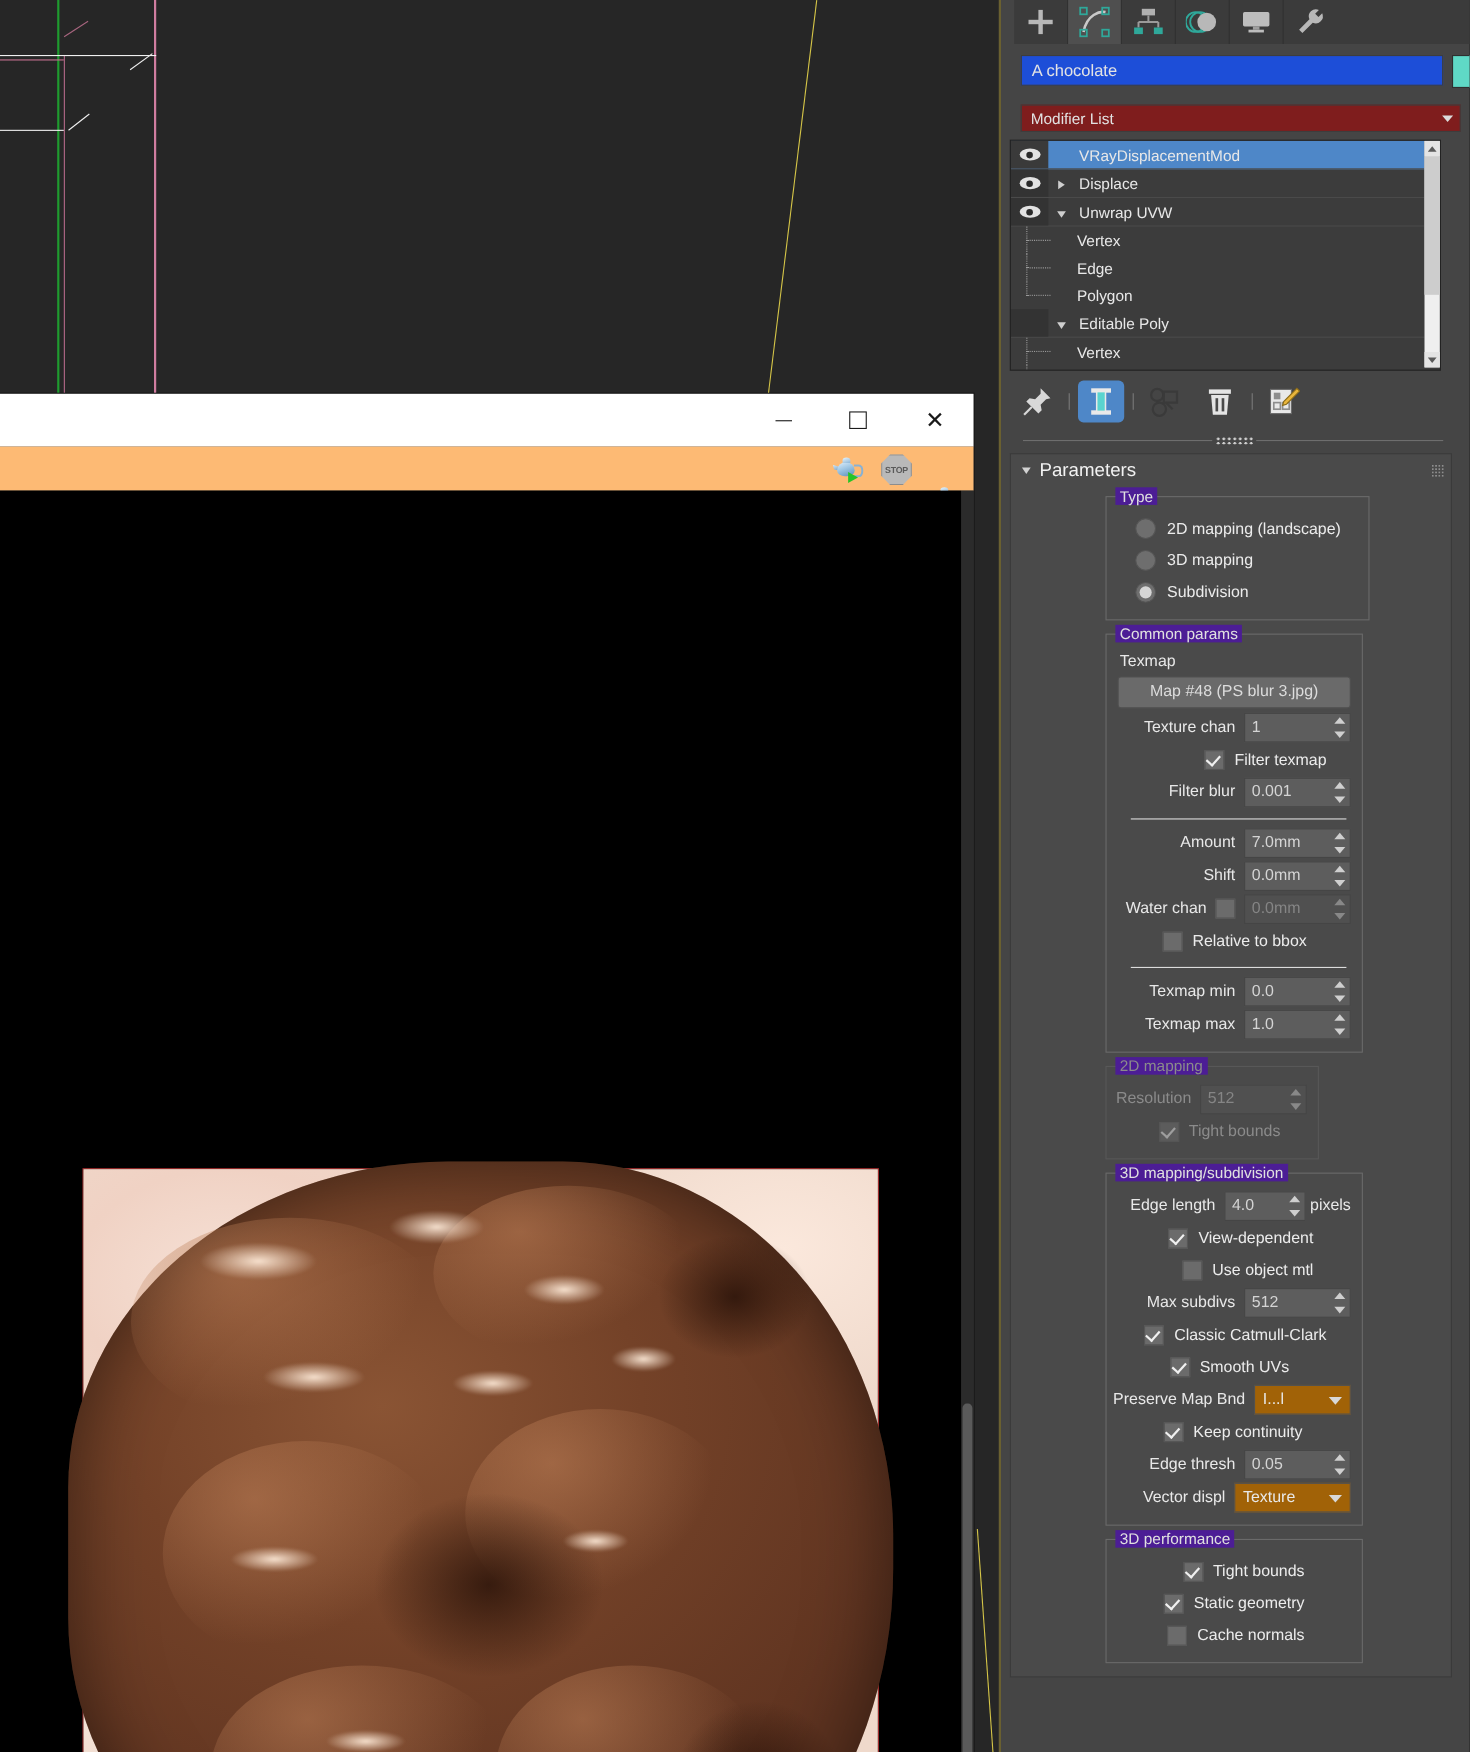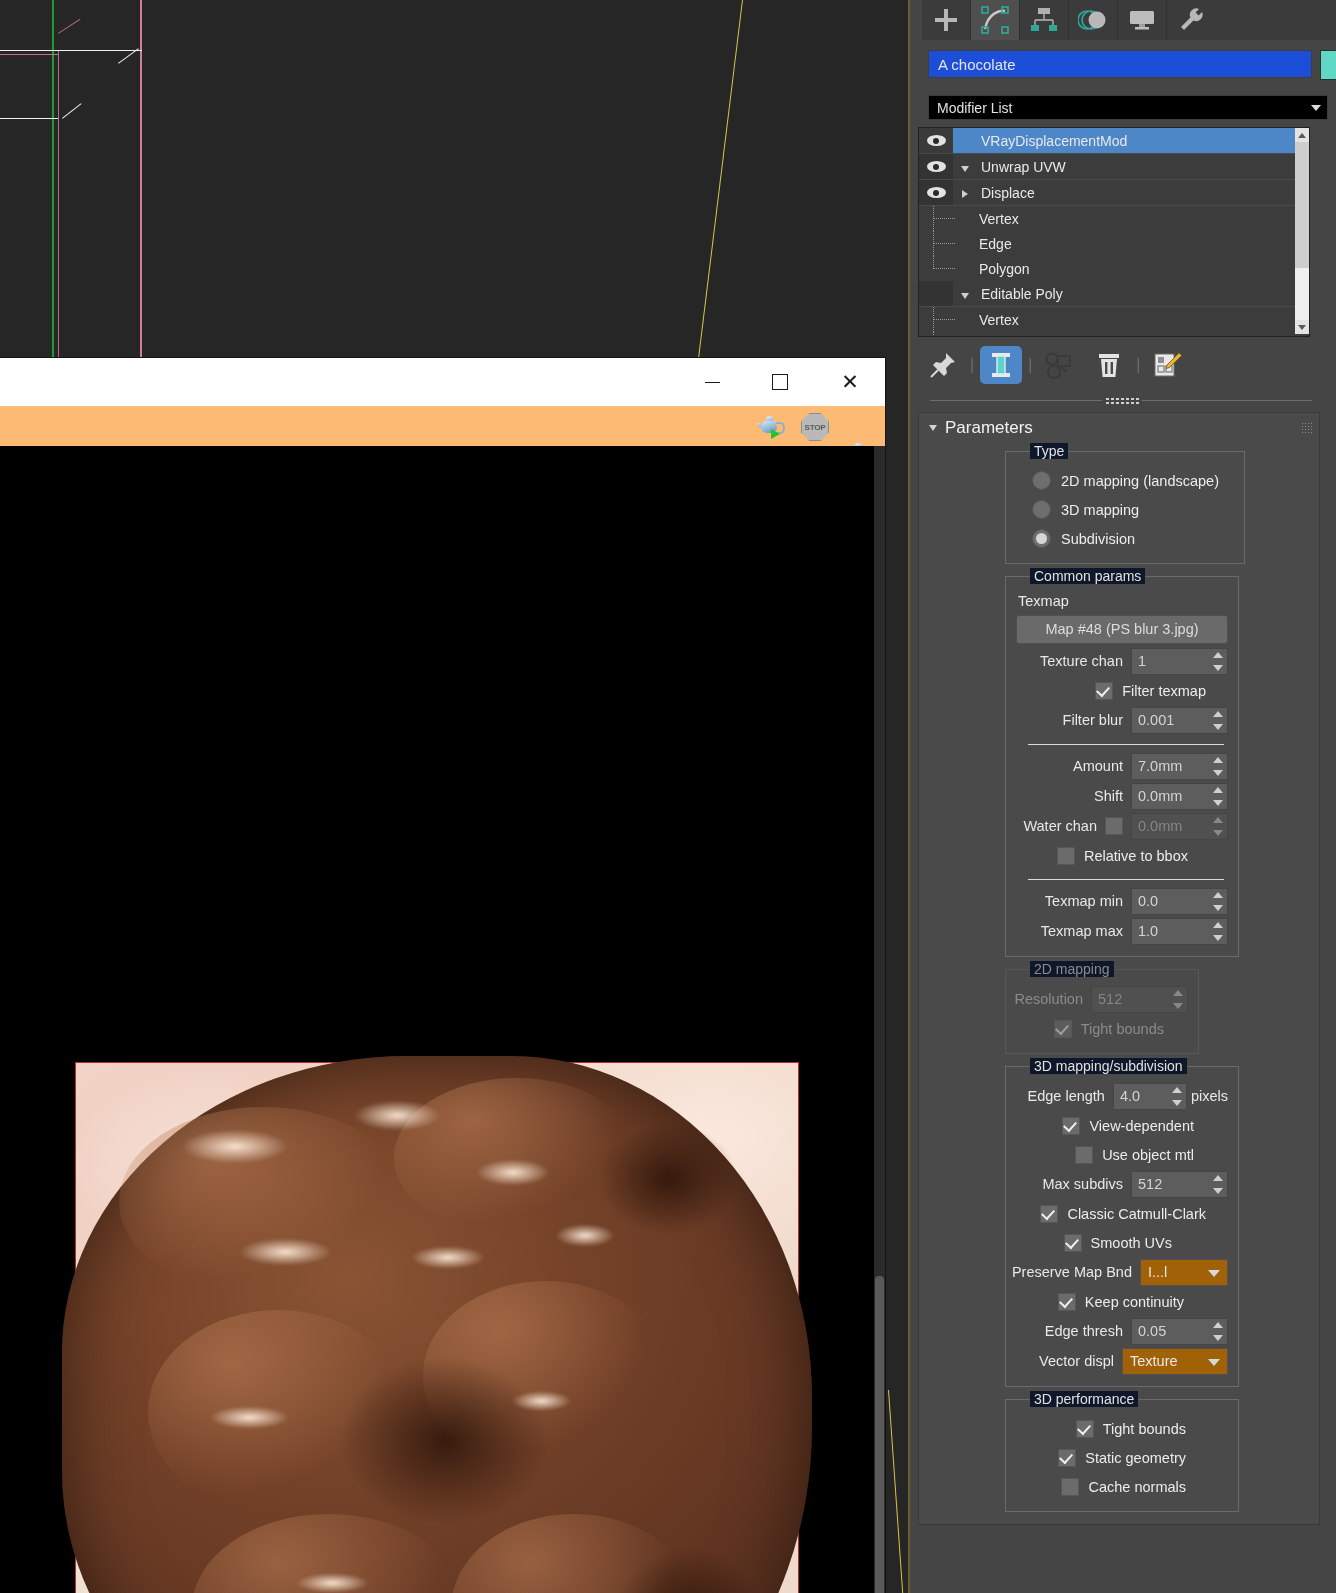--- a/index.html
+++ b/index.html
@@ -65,21 +65,21 @@
 
   #cp-tabs{position:absolute;left:12px;top:0;width:416px;height:40px;background:#3b3b3b;display:flex;align-items:center;}
   .cp-tab{width:48px;height:40px;display:flex;align-items:center;justify-content:center;position:relative;cursor:default;}
   .cp-tab.active{background:#4f4f4f;}
   .cp-tab + .cp-tab{border-left:1px solid #313131;}
 
   #cp-namebar{position:absolute;left:18px;top:50px;width:1300px;height:28px;}
   #name-field{position:absolute;left:0;top:0;width:384px;height:28px;background:#1d4ed8;border:1px solid #3d3d3d;color:#e4e4e4;font-size:15px;line-height:27px;padding-left:9px;box-sizing:border-box;}
   #color-swatch{position:absolute;left:392px;top:0;width:26px;height:28px;background:#5fd9c6;border:1px solid #2f2f2f;}
 
-  #modifier-list-btn{position:absolute;left:18px;top:95px;width:400px;height:25px;background:#000000;border:1px solid #3d3d3d;color:#e2e2e2;font-size:14px;line-height:24px;padding-left:8px;box-sizing:border-box;cursor:default;}
+  #modifier-list-btn{position:absolute;left:18px;top:95px;width:400px;height:25px;background:#7f1d1d;border:1px solid #3d3d3d;color:#e2e2e2;font-size:14px;line-height:24px;padding-left:8px;box-sizing:border-box;cursor:default;}
   #ml-arrow{position:absolute;right:6px;top:9px;width:0;height:0;border-left:5px solid transparent;border-right:5px solid transparent;border-top:6px solid #dcdcdc;}
 
   #mod-stack{position:absolute;left:918px;top:127px;width:390px;height:208px;background:#3c3c3c;border:1px solid #222;overflow:hidden;}
   .stack-row{position:relative;height:25px;display:flex;align-items:center;color:#e8e8e8;font-size:14px;cursor:default;border-bottom:1px solid #4a4a4a;}
   .stack-row.selected{background:#4e87c8;}
   .eye-cell{width:34px;height:25px;display:flex;align-items:center;justify-content:center;background:#333;}
   .stack-row.selected .eye-cell{background:#3a3a3a;}
   .eye{width:19px;height:11px;border-radius:50%;background:#e2e2e2;position:relative;}
   .eye:after{content:"";position:absolute;left:6.5px;top:2.5px;width:6px;height:6px;border-radius:50%;background:#2a2a2a;}
   .tri-cell{width:24px;text-align:center;}
@@ -111,21 +111,21 @@
 
   #params-rollout{position:absolute;left:918px;top:412px;width:400px;min-height:60px;background:#4a4a4a;border:1px solid #3a3a3a;}
   #params-head{position:relative;height:30px;display:flex;align-items:center;padding-left:10px;cursor:default;}
   #params-head .tri-d{border-top-color:#d2d2d2;}
   #params-title{font-size:17px;padding-left:8px;color:#f2f2f2;}
   #params-grip{position:absolute;right:6px;top:9px;width:12px;height:12px;
      background-image:radial-gradient(#8e8e8e 40%, transparent 41%);background-size:3px 3px;}
 
   
   .grp{position:relative;margin:8px 12px 12px 86px;border:1px solid #6a6a6a;padding:14px 10px 10px 10px;}
-  .grp > .grp-title{position:absolute;top:-9px;left:24px;background:#0f172a;padding:0 4px;font-size:14px;color:#e0e0e0;}
+  .grp > .grp-title{position:absolute;top:-9px;left:8px;background:#4c1d95;padding:0 4px;font-size:14px;color:#e0e0e0;}
   .grp.dim{border-color:#585858;}
   .grp.dim > .grp-title{color:#8b8b8b;}
 
   .radio-row{display:flex;align-items:center;height:29px;padding-left:16px;}
   .radio{width:17px;height:17px;border-radius:50%;background:#6e6e6e;border:1px solid #555;margin-right:10px;position:relative;flex:none;}
   .radio.sel:after{content:"";position:absolute;left:3px;top:3px;width:11px;height:11px;border-radius:50%;background:#d6d6d6;}
   .radio-lbl{font-size:14.5px;color:#ececec;white-space:nowrap;}
 
   .chk{width:16px;height:16px;background:#6b6b6b;border:1px solid #565656;position:relative;flex:none;}
   .chk.on:after{content:"";position:absolute;left:3px;top:1px;width:6px;height:10px;border:solid #f0f0f0;border-width:0 2.5px 2.5px 0;transform:rotate(42deg);}
@@ -318,29 +318,29 @@
           <div class="eye-cell">
             <span class="eye"></span>
           </div>
           <div class="tri-cell"></div>
           <span class="stack-lbl">VRayDisplacementMod</span>
         </div>
         <div class="stack-row">
           <div class="eye-cell">
             <span class="eye"></span>
           </div>
-          <div class="tri-cell"><span class="tri-d"></span></div>
-          <span class="stack-lbl">Unwrap UVW</span>
+          <div class="tri-cell"><span class="tri-r"></span></div>
+          <span class="stack-lbl">Displace</span>
         </div>
         <div class="stack-row">
           <div class="eye-cell">
             <span class="eye"></span>
           </div>
-          <div class="tri-cell"><span class="tri-r"></span></div>
-          <span class="stack-lbl">Displace</span>
+          <div class="tri-cell"><span class="tri-d"></span></div>
+          <span class="stack-lbl">Unwrap UVW</span>
         </div>
         <div class="sub-row">
           <div class="sub-indent">
             <span class="vline"></span>
             <span class="hline"></span>
           </div>
           <span>Vertex</span>
         </div>
         <div class="sub-row">
           <div class="sub-indent">

